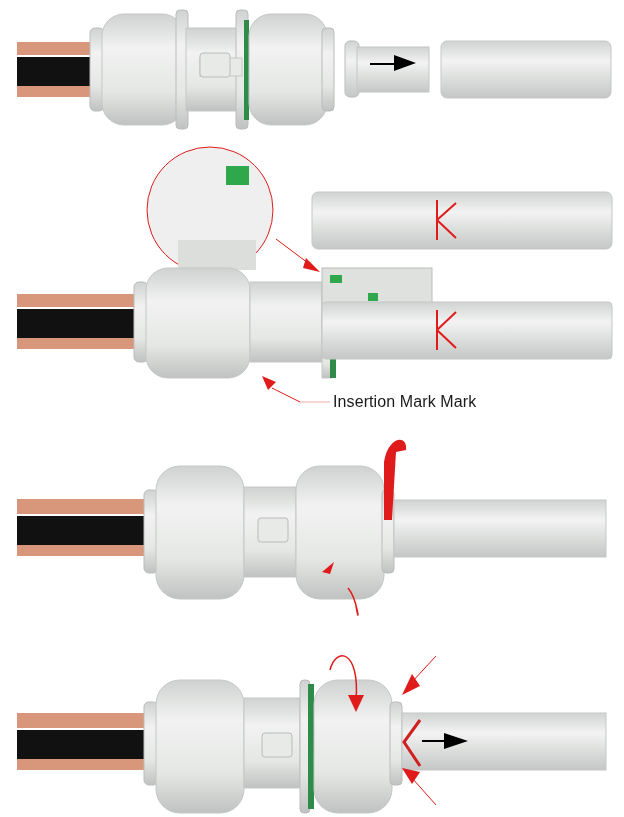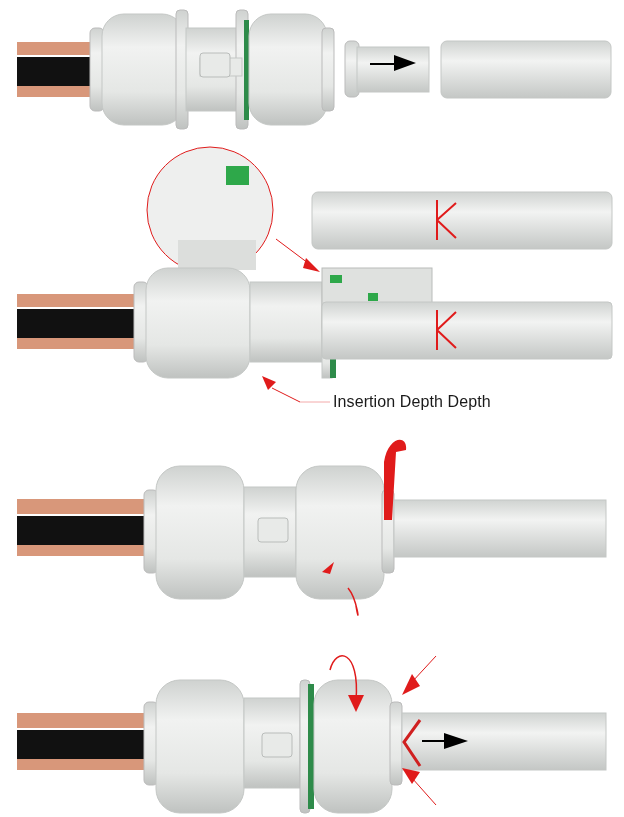--- a/index.html
+++ b/index.html
@@ -126,13 +126,13 @@
     <polygon points="444,733 468,741 444,749" fill="#000"></polygon>
     <path d="M330,670 C336,646 360,650 356,700" stroke="#e01b1b" stroke-width="1.5" fill="none"></path>
     <polygon points="348,695 364,695 356,712" fill="#e01b1b"></polygon>
     <line x1="436" y1="656" x2="412" y2="682" stroke="#e01b1b" stroke-width="1"></line>
     <polygon points="402,695 412,674 420,686" fill="#e01b1b"></polygon>
     <line x1="436" y1="805" x2="412" y2="778" stroke="#e01b1b" stroke-width="1"></line>
     <polygon points="402,768 420,772 412,784" fill="#e01b1b"></polygon>
   </g>
 </svg>
 
-<div class="label">Insertion Depth Depth</div>
+<div class="label">Insertion Mark Mark</div>
 
 </body></html>

